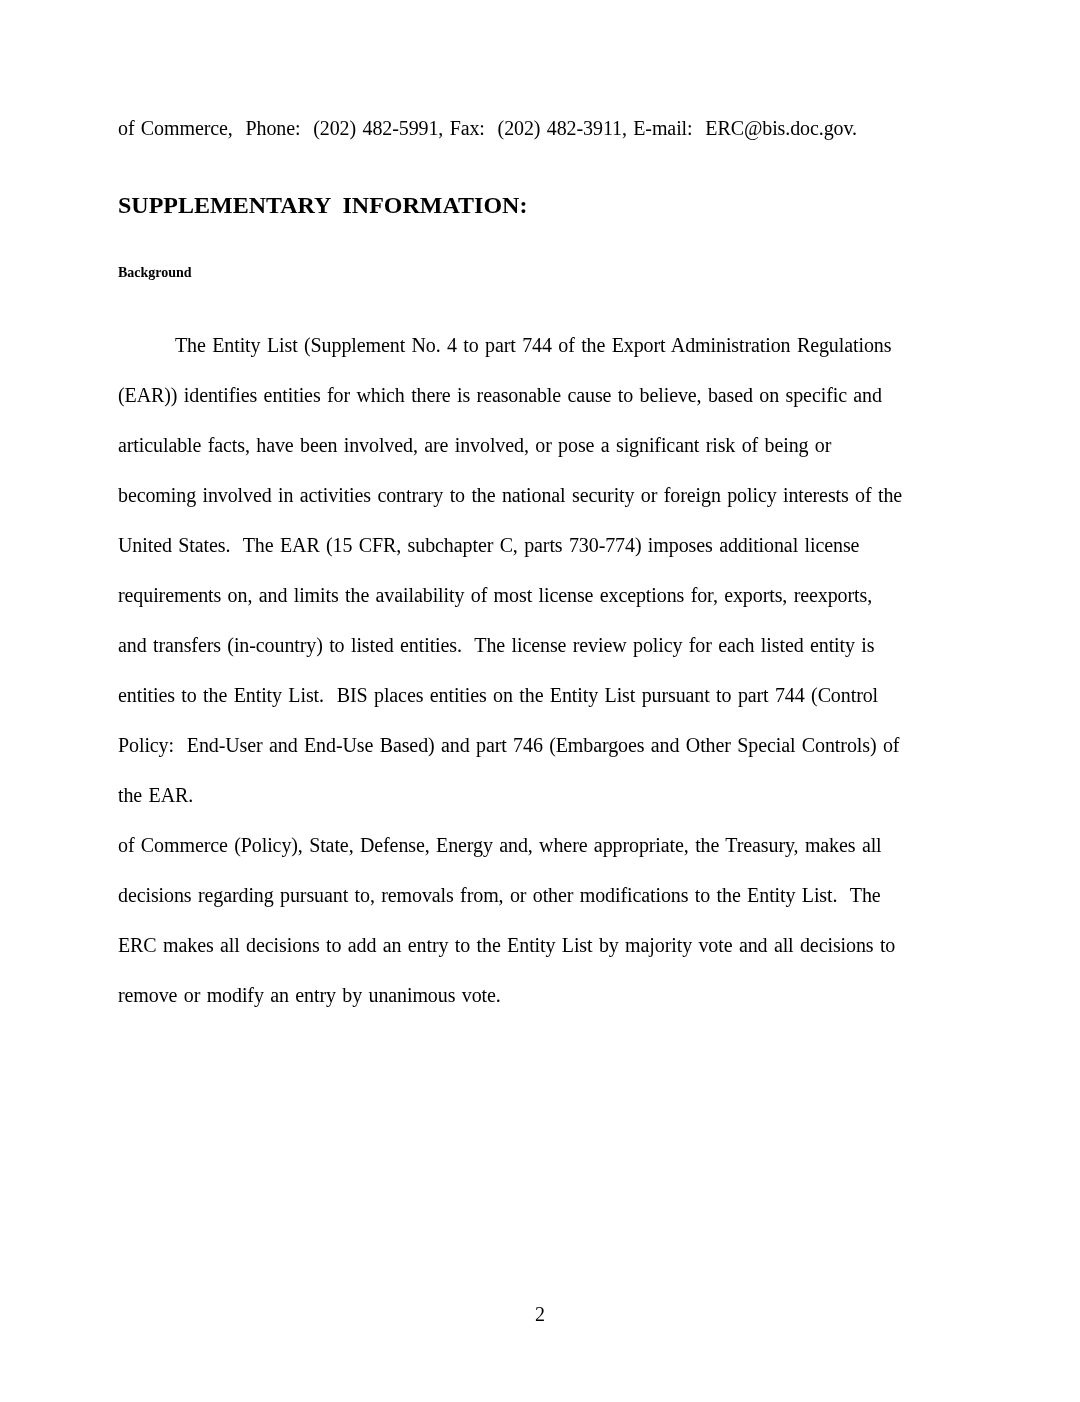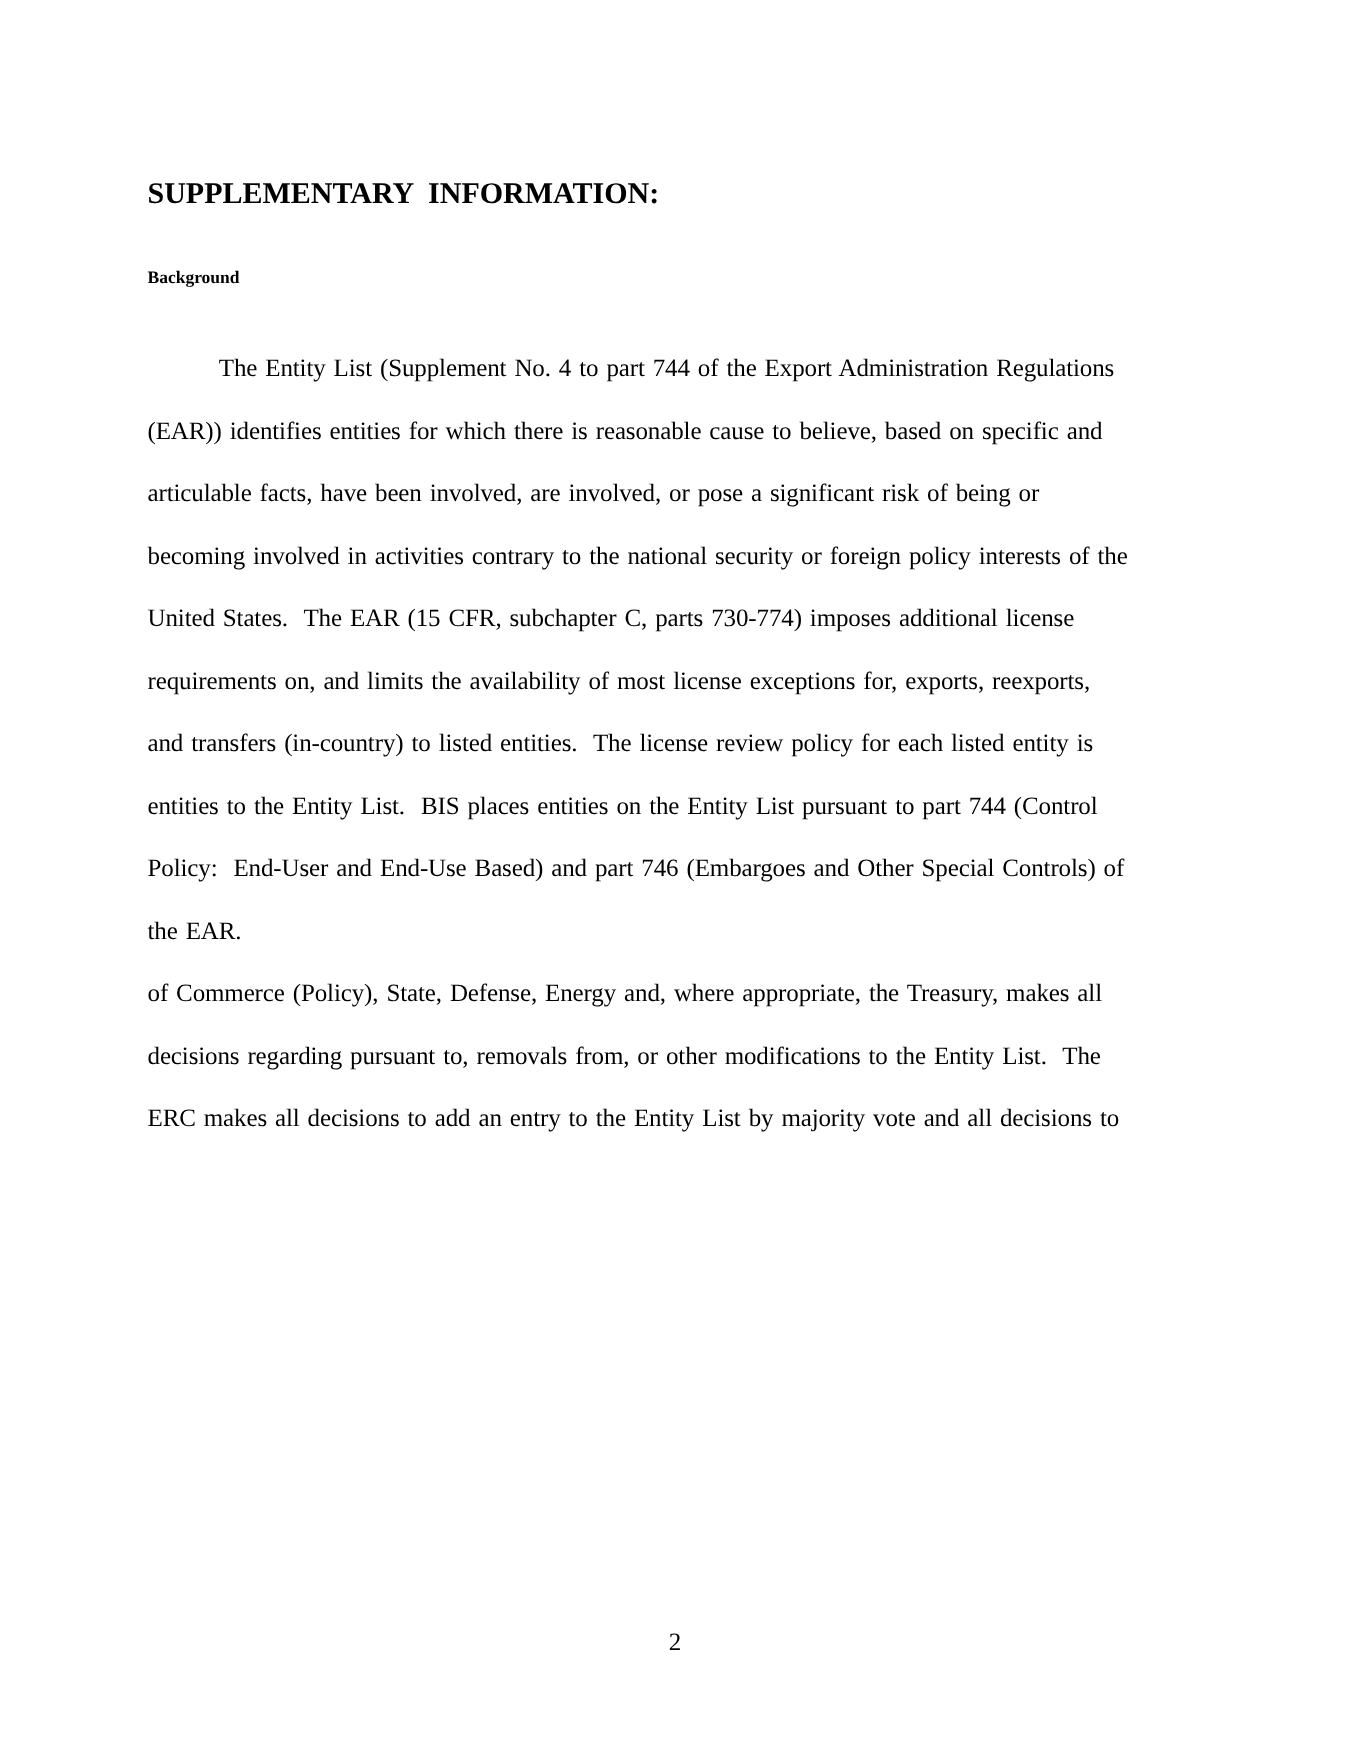--- a/index.html
+++ b/index.html
@@ -59,36 +59,38 @@
     text-align: center;
     font-size: 20px;
     line-height: 50px;
   }
 </style>
 </head>
 <body>
 
 <div class="page">
   <div class="content">
+    <div class="line">of Commerce,  Phone:  (202) 482-5991, Fax:  (202) 482-3911, E-mail:  ERC@bis.doc.gov.</div>
     <h2 class="heading">SUPPLEMENTARY  INFORMATION:</h2>
     <h3 class="subheading">Background</h3>
     <div class="paragraphs">
         <div class="paragraph">
           <div class="line indent"><span>The Entity List (Supplement No. 4 to part 744 of the Export Administration Regulations</span></div>
           <div class="line"><span>(EAR)) identifies entities for which there is reasonable cause to believe, based on specific and</span></div>
           <div class="line"><span>articulable facts, have been involved, are involved, or pose a significant risk of being or</span></div>
           <div class="line"><span>becoming involved in activities contrary to the national security or foreign policy interests of the</span></div>
           <div class="line"><span>United States.  The EAR (15 CFR, subchapter C, parts 730-774) imposes additional license</span></div>
           <div class="line"><span>requirements on, and limits the availability of most license exceptions for, exports, reexports,</span></div>
           <div class="line"><span>and transfers (in-country) to listed entities.  The license review policy for each listed entity is</span></div>
           <div class="line"><span>entities to the Entity List.  BIS places entities on the Entity List pursuant to part 744 (Control</span></div>
           <div class="line"><span>Policy:  End-User and End-Use Based) and part 746 (Embargoes and Other Special Controls) of</span></div>
           <div class="line"><span>the EAR.</span></div>
         </div>
         <div class="paragraph">
           <div class="line"><span>of Commerce (Policy), State, Defense, Energy and, where appropriate, the Treasury, makes all</span></div>
           <div class="line"><span>decisions regarding pursuant to, removals from, or other modifications to the Entity List.  The</span></div>
           <div class="line"><span>ERC makes all decisions to add an entry to the Entity List by majority vote and all decisions to</span></div>
+          <div class="line"><span>remove or modify an entry by unanimous vote.</span></div>
         </div>
       </div>
   </div>
   <div class="footer">2</div>
 </div>
 
 </body></html>

